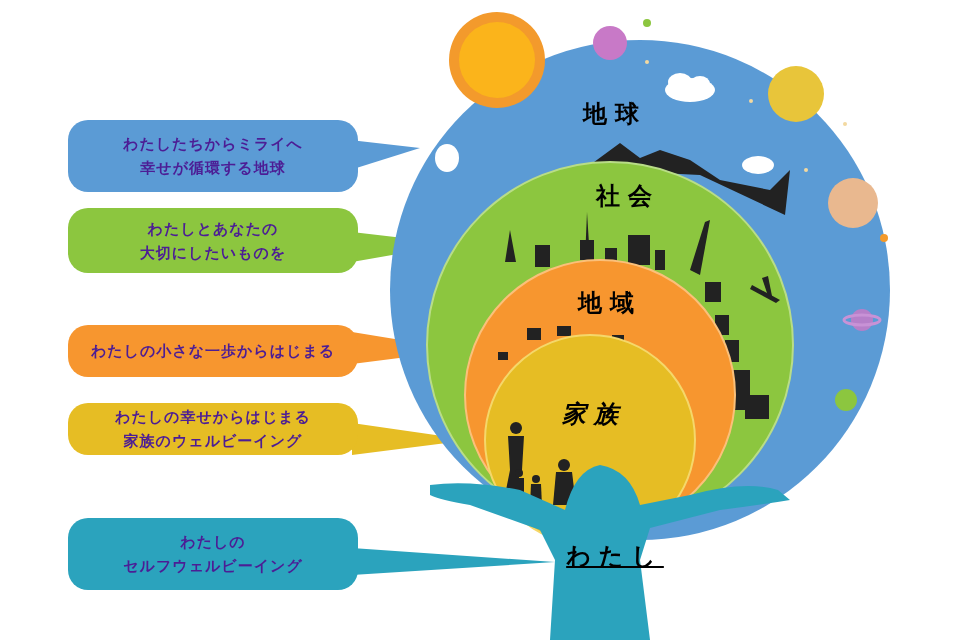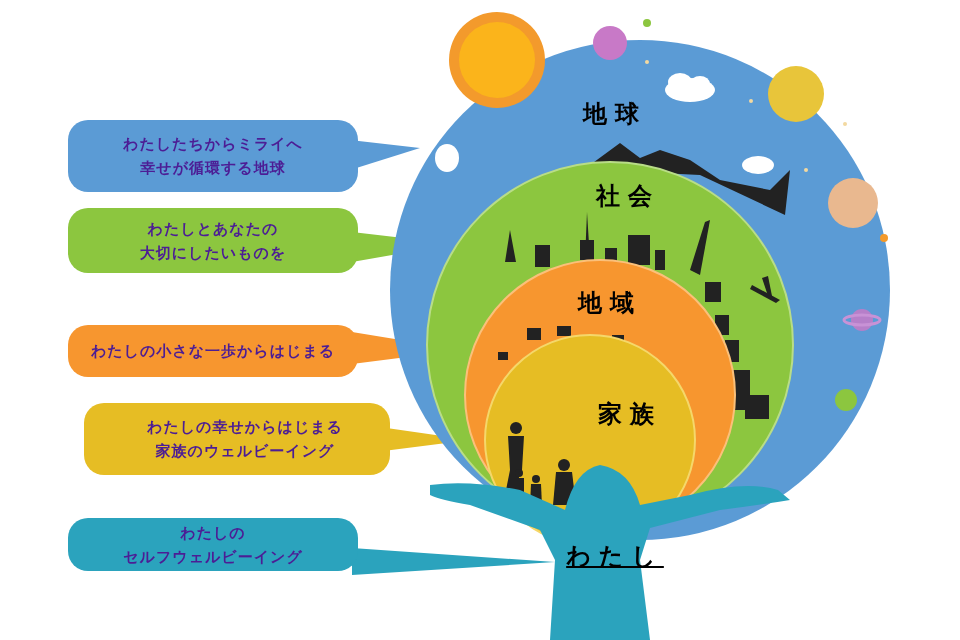--- a/index.html
+++ b/index.html
@@ -108,35 +108,35 @@
       <circle cx="647" cy="62" r="2"></circle>
         <circle cx="751" cy="101" r="2"></circle>
         <circle cx="806" cy="170" r="2"></circle>
         <circle cx="845" cy="124" r="2"></circle>
     </g>
   </svg>
 
   <div class="ring-label" style="left:575px;top:98px;width:80px;">地球</div>
   <div class="ring-label" style="left:575px;top:180px;width:80px;margin-left:13px;">社会</div>
   <div class="ring-label" style="left:570px;top:287px;width:80px;">地域</div>
-  <div class="ring-label" style="left:590px;top:398px;width:80px;">家族</div>
+  <div class="ring-label" style="left:554px;top:398px;width:80px;font-style:italic;">家族</div>
   <div class="ring-label" style="left:560px;top:540px;width:110px;text-decoration:underline;">わたし</div>
 
   <div class="bubble" style="left:68px;top:120px;width:290px;height:72px;background:#5b9bd5;">
     <span>わたしたちからミライへ</span>
     <span>幸せが循環する地球</span>
   </div>
   <div class="bubble" style="left:68px;top:208px;width:290px;height:65px;background:#8cc63f;justify-content:center;">
     <span>わたしとあなたの</span>
     <span>大切にしたいものを</span>
   </div>
   <div class="bubble" style="left:68px;top:313px;width:290px;height:52px;background:#f7962f;margin-top:12px;">
     <span>わたしの小さな一歩からはじまる</span>
   </div>
-  <div class="bubble" style="left:84px;top:403px;width:290px;height:72px;background:#e6bd24;padding-left:16px;">
+  <div class="bubble" style="left:68px;top:403px;width:290px;height:52px;background:#e6bd24;">
     <span>わたしの幸せからはじまる</span>
     <span>家族のウェルビーイング</span>
   </div>
-  <div class="bubble" style="left:68px;top:518px;width:290px;height:53px;background:#2ba3bd;">
+  <div class="bubble" style="left:68px;top:518px;width:290px;height:72px;background:#2ba3bd;">
     <span>わたしの</span>
     <span>セルフウェルビーイング</span>
   </div>
 </div>
 
 </body></html>

